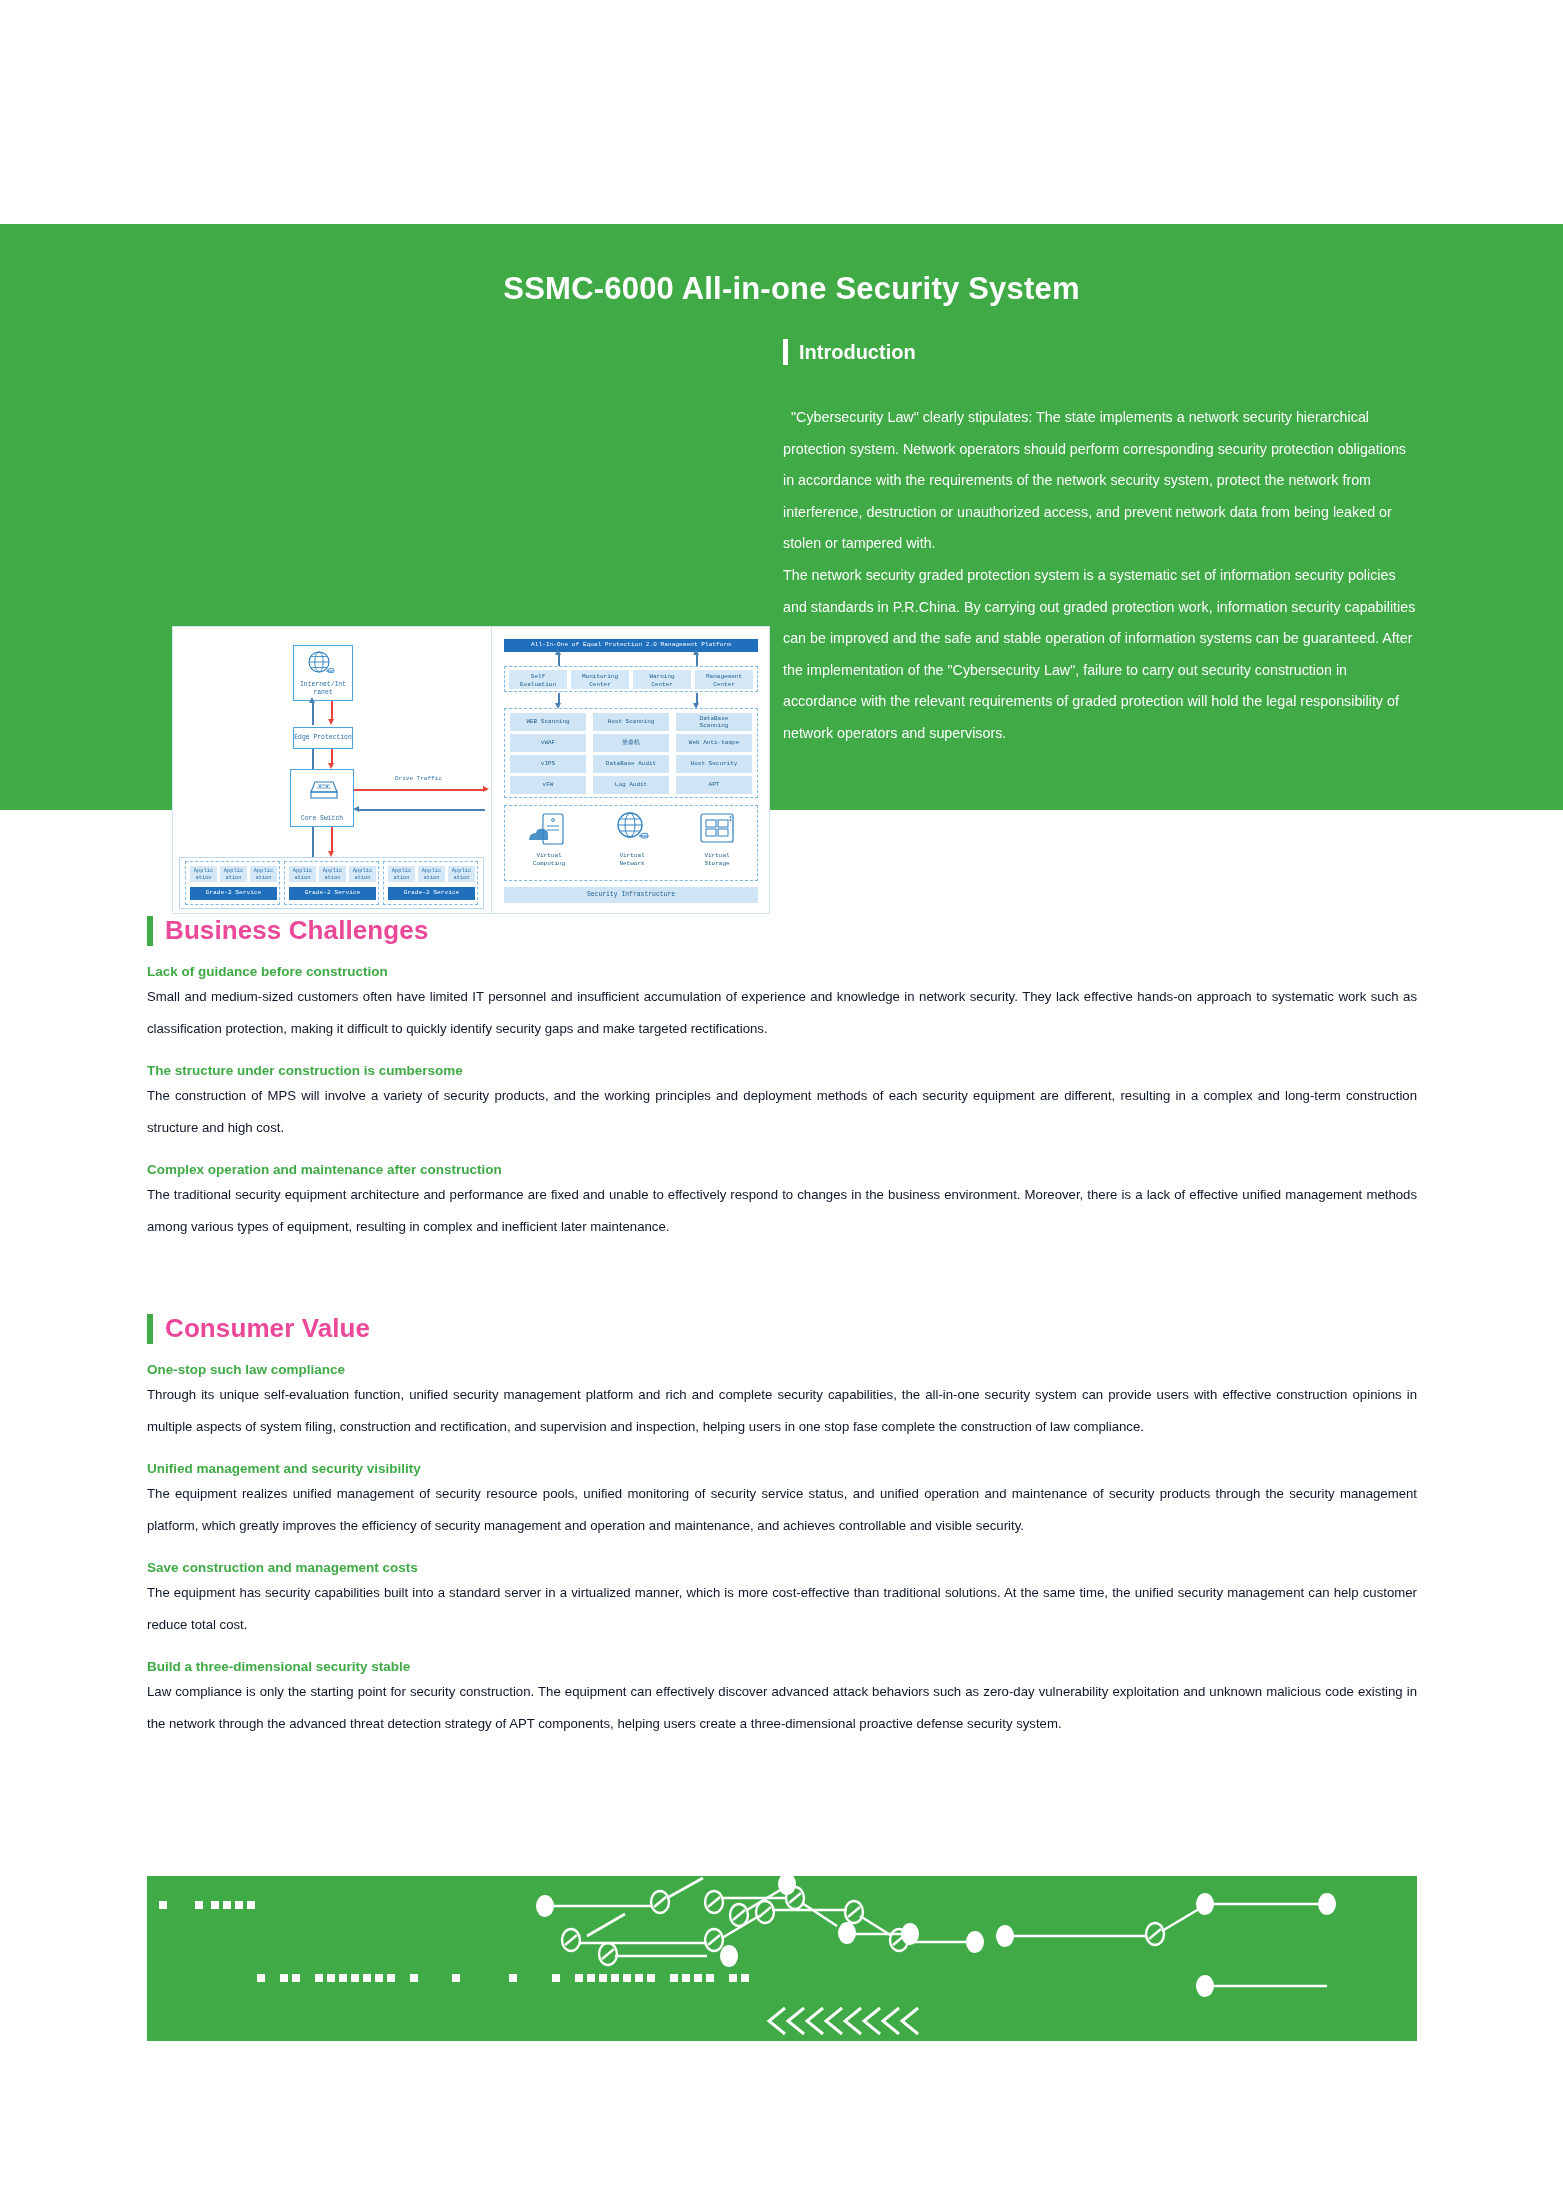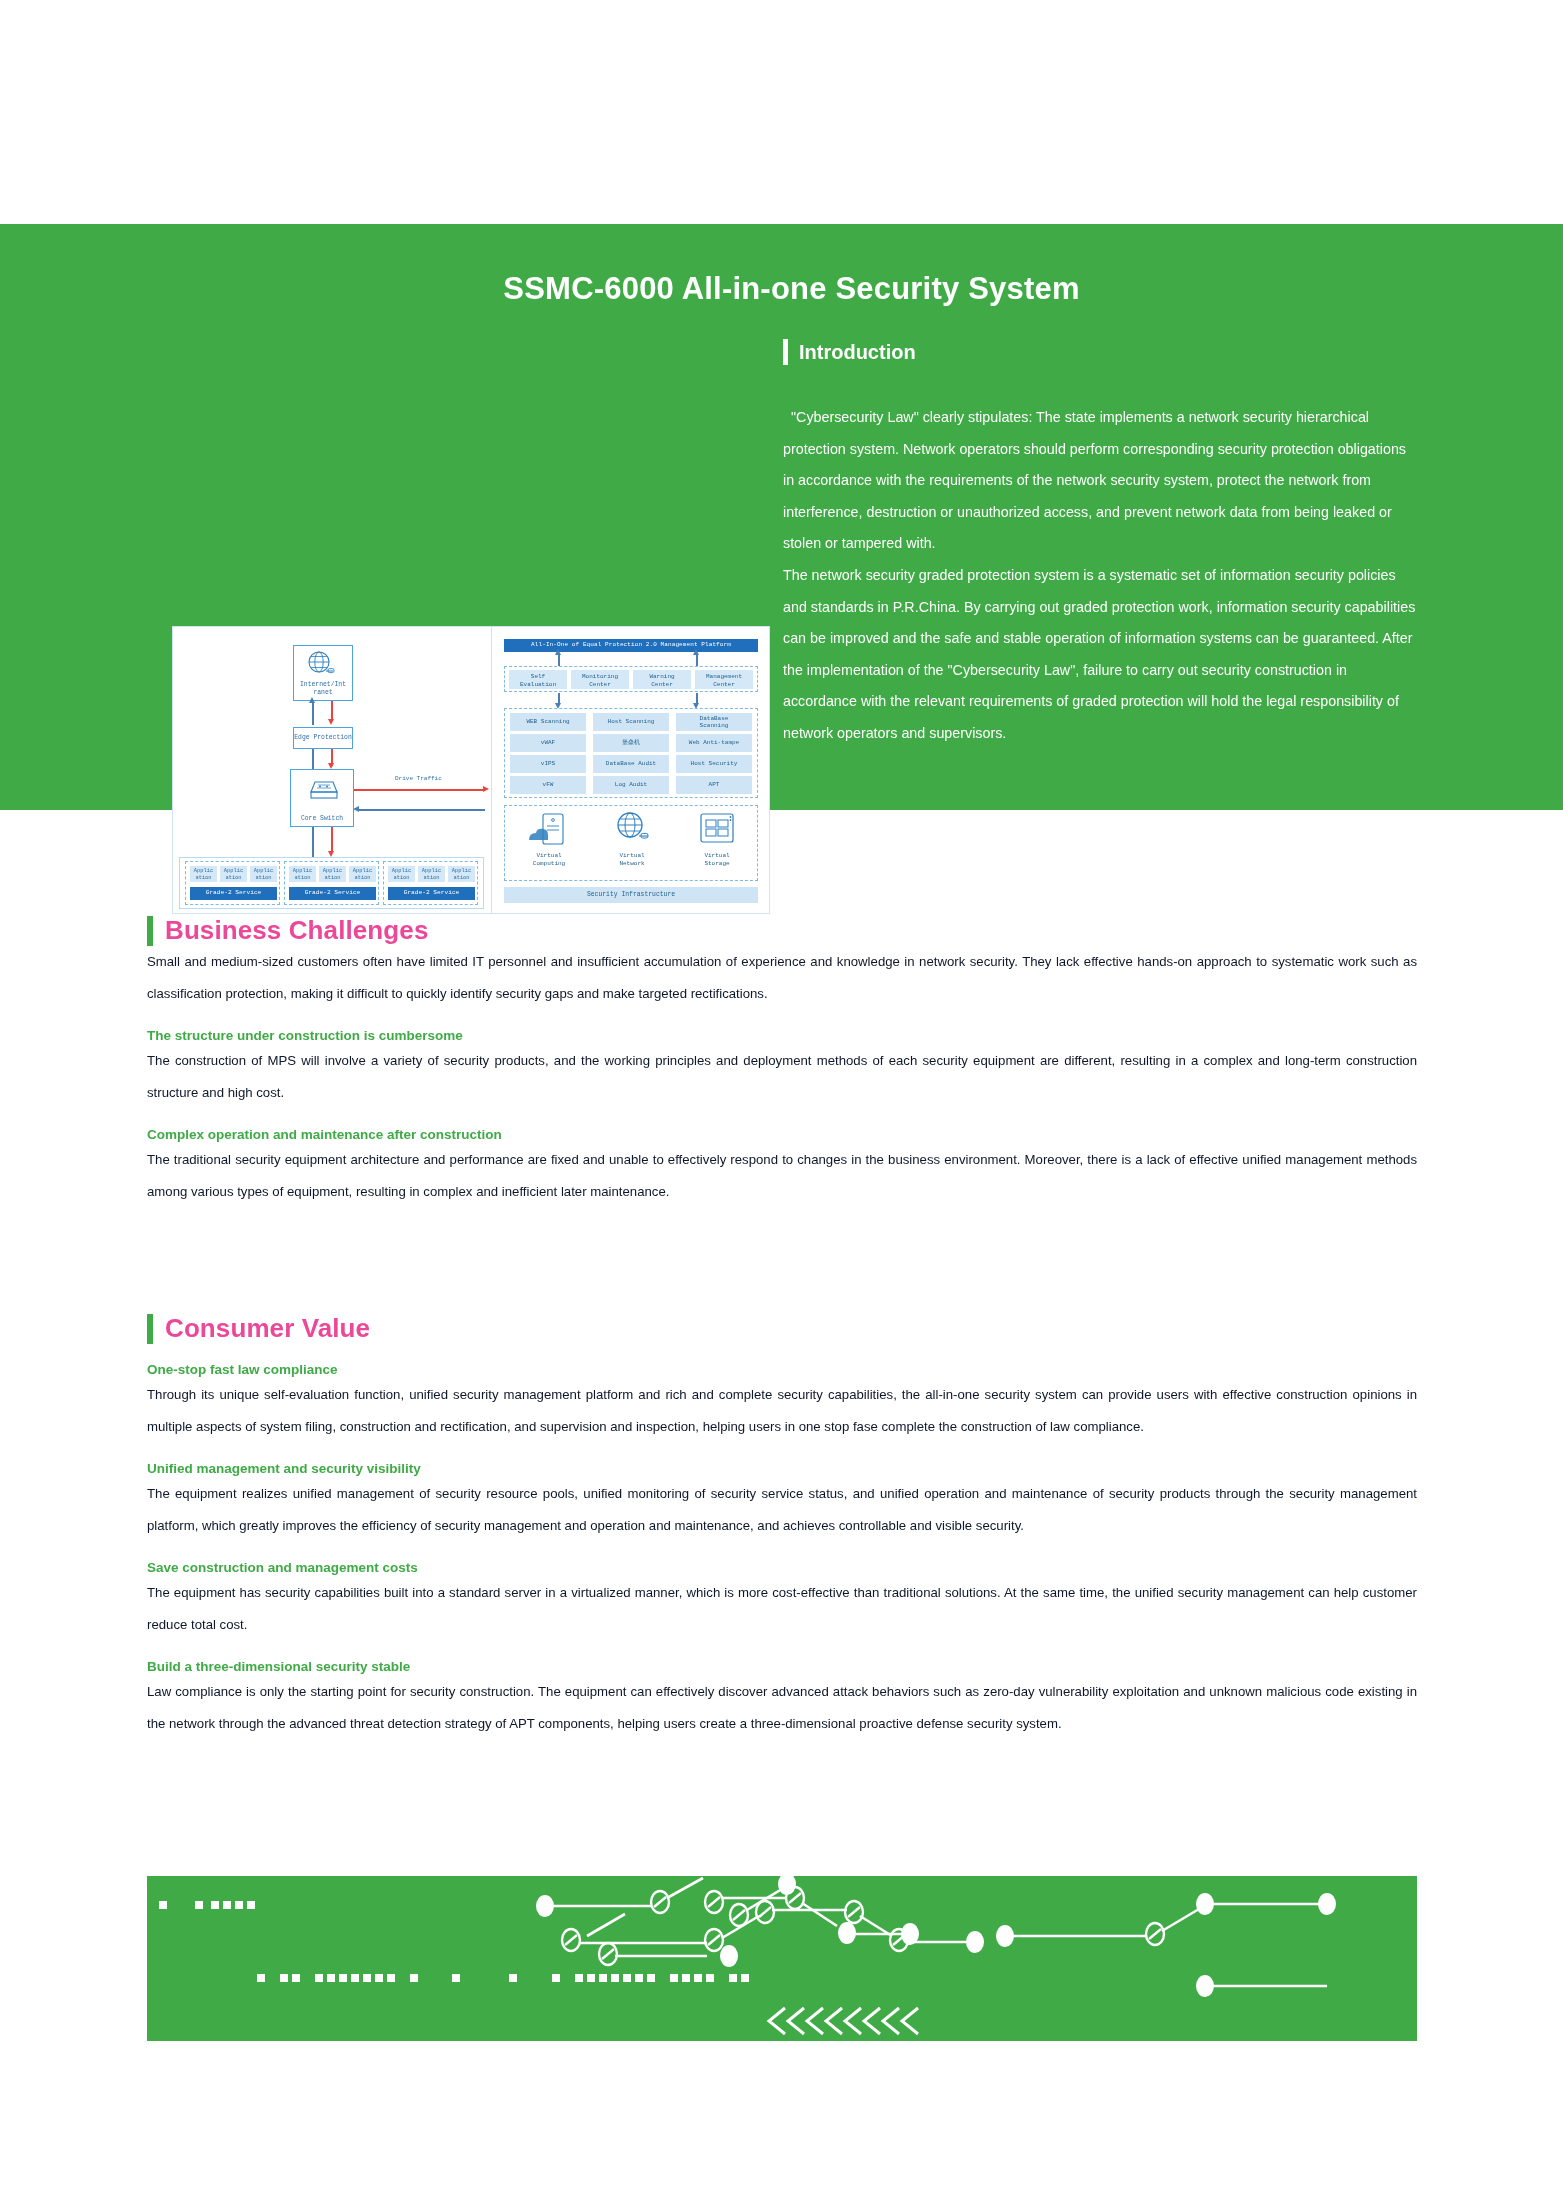--- a/index.html
+++ b/index.html
@@ -441,36 +441,37 @@
       </div>
     </div>
   </div>
 
   <div class="section" style="top:915px;">
     <div class="sec-head">
       <span class="sec-bar"></span>
       <span class="sec-title">Business Challenges</span>
     </div>
 
+    <div class="sub-head">Lack of guidance before construction</div>
     <div class="body-text">Small and medium-sized customers often have limited IT personnel and insufficient accumulation of experience and knowledge in network security. They lack effective hands-on approach to systematic work such as classification protection, making it difficult to quickly identify security gaps and make targeted rectifications.</div>
 
     <div class="sub-head">The structure under construction is cumbersome</div>
     <div class="body-text">The construction of MPS will involve a variety of security products, and the working principles and deployment methods of each security equipment are different, resulting in a complex and long-term construction structure and high cost.</div>
 
     <div class="sub-head">Complex operation and maintenance after construction</div>
     <div class="body-text">The traditional security equipment architecture and performance are fixed and unable to effectively respond to changes in the business environment. Moreover, there is a lack of effective unified management methods among various types of equipment, resulting in complex and inefficient later maintenance.</div>
   </div>
 
   <div class="section" style="top:1313px;">
     <div class="sec-head">
       <span class="sec-bar"></span>
       <span class="sec-title">Consumer Value</span>
     </div>
 
-    <div class="sub-head">One-stop fast law compliance</div>
+    <div class="sub-head">One-stop such law compliance</div>
     <div class="body-text">Through its unique self-evaluation function, unified security management platform and rich and complete security capabilities, the all-in-one security system can provide users with effective construction opinions in multiple aspects of system filing, construction and rectification, and supervision and inspection, helping users in one stop fase complete the construction of  law compliance.</div>
 
     <div class="sub-head">Unified management and security visibility</div>
     <div class="body-text">The equipment realizes unified management of security resource pools, unified monitoring of security service status, and unified operation and maintenance of security products through the security management platform, which greatly improves the efficiency of security management and operation and maintenance, and achieves controllable and visible security.</div>
 
     <div class="sub-head">Save construction and management costs</div>
     <div class="body-text">The equipment has security capabilities built into a standard server in a virtualized manner, which is more cost-effective than traditional  solutions. At the same time, the unified security management can help customer reduce total cost.</div>
 
     <div class="sub-head">Build a three-dimensional security stable</div>
     <div class="body-text">Law compliance is only the starting point for security construction. The equipment can effectively discover advanced attack behaviors such as zero-day vulnerability exploitation and unknown malicious code existing in the network through the advanced threat detection strategy of APT components, helping users create a three-dimensional proactive defense security system.</div>

